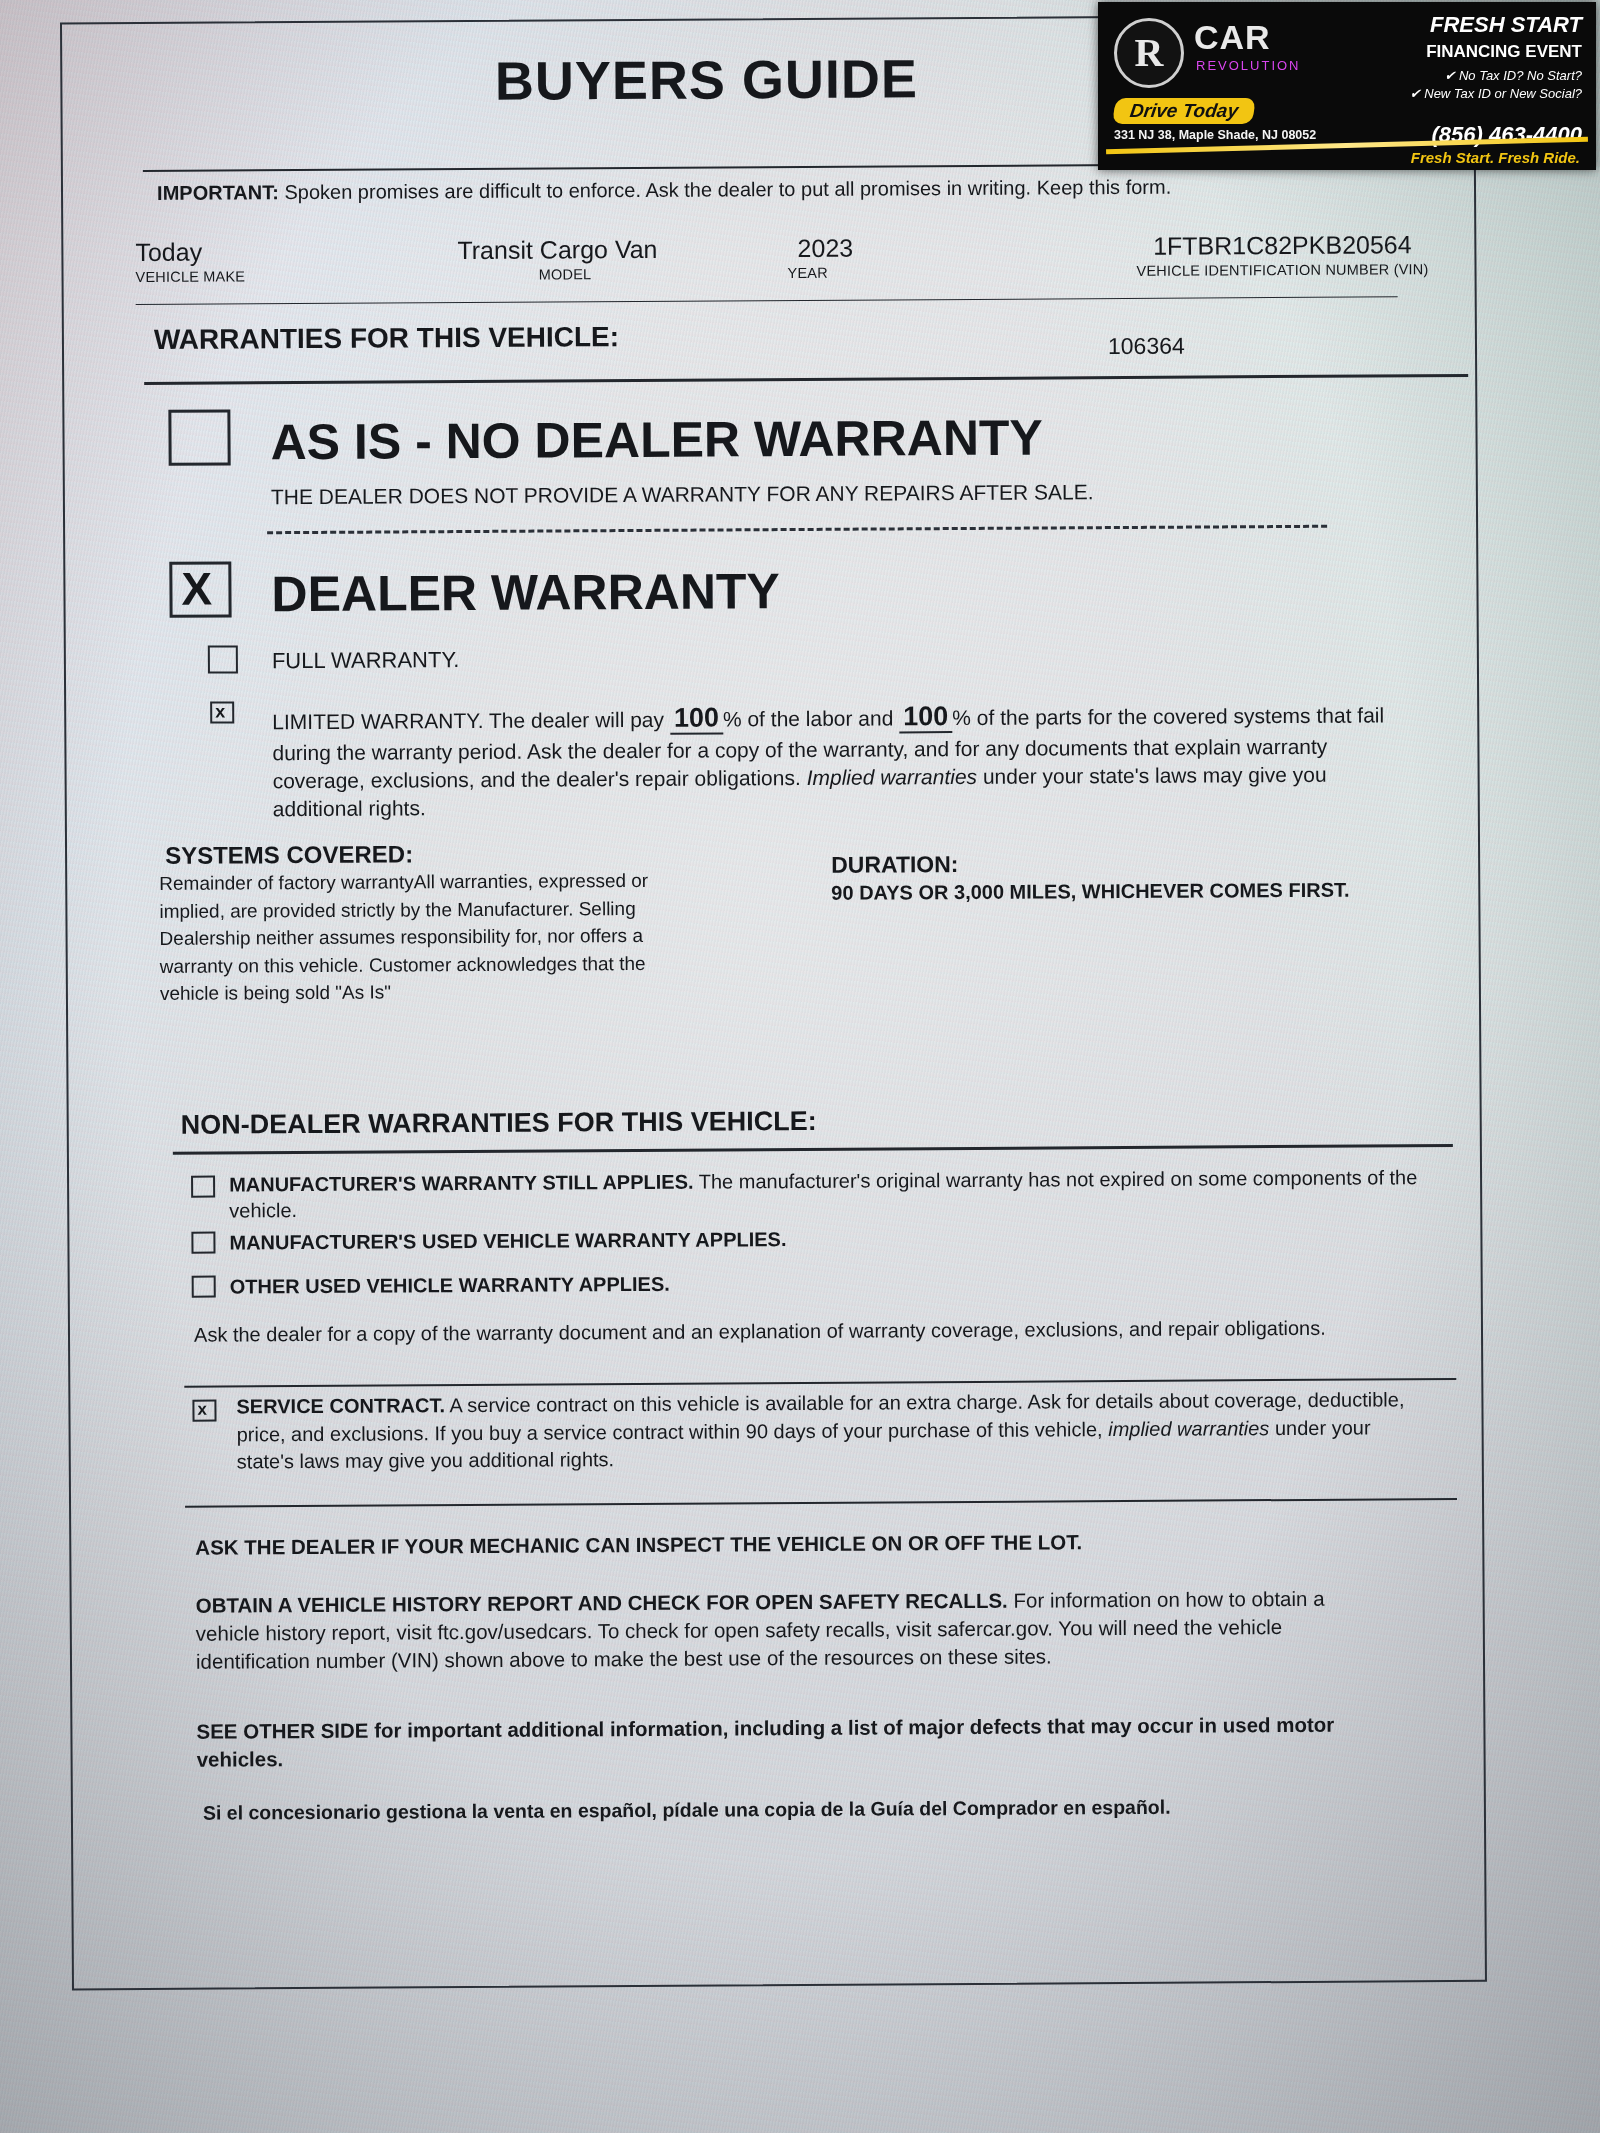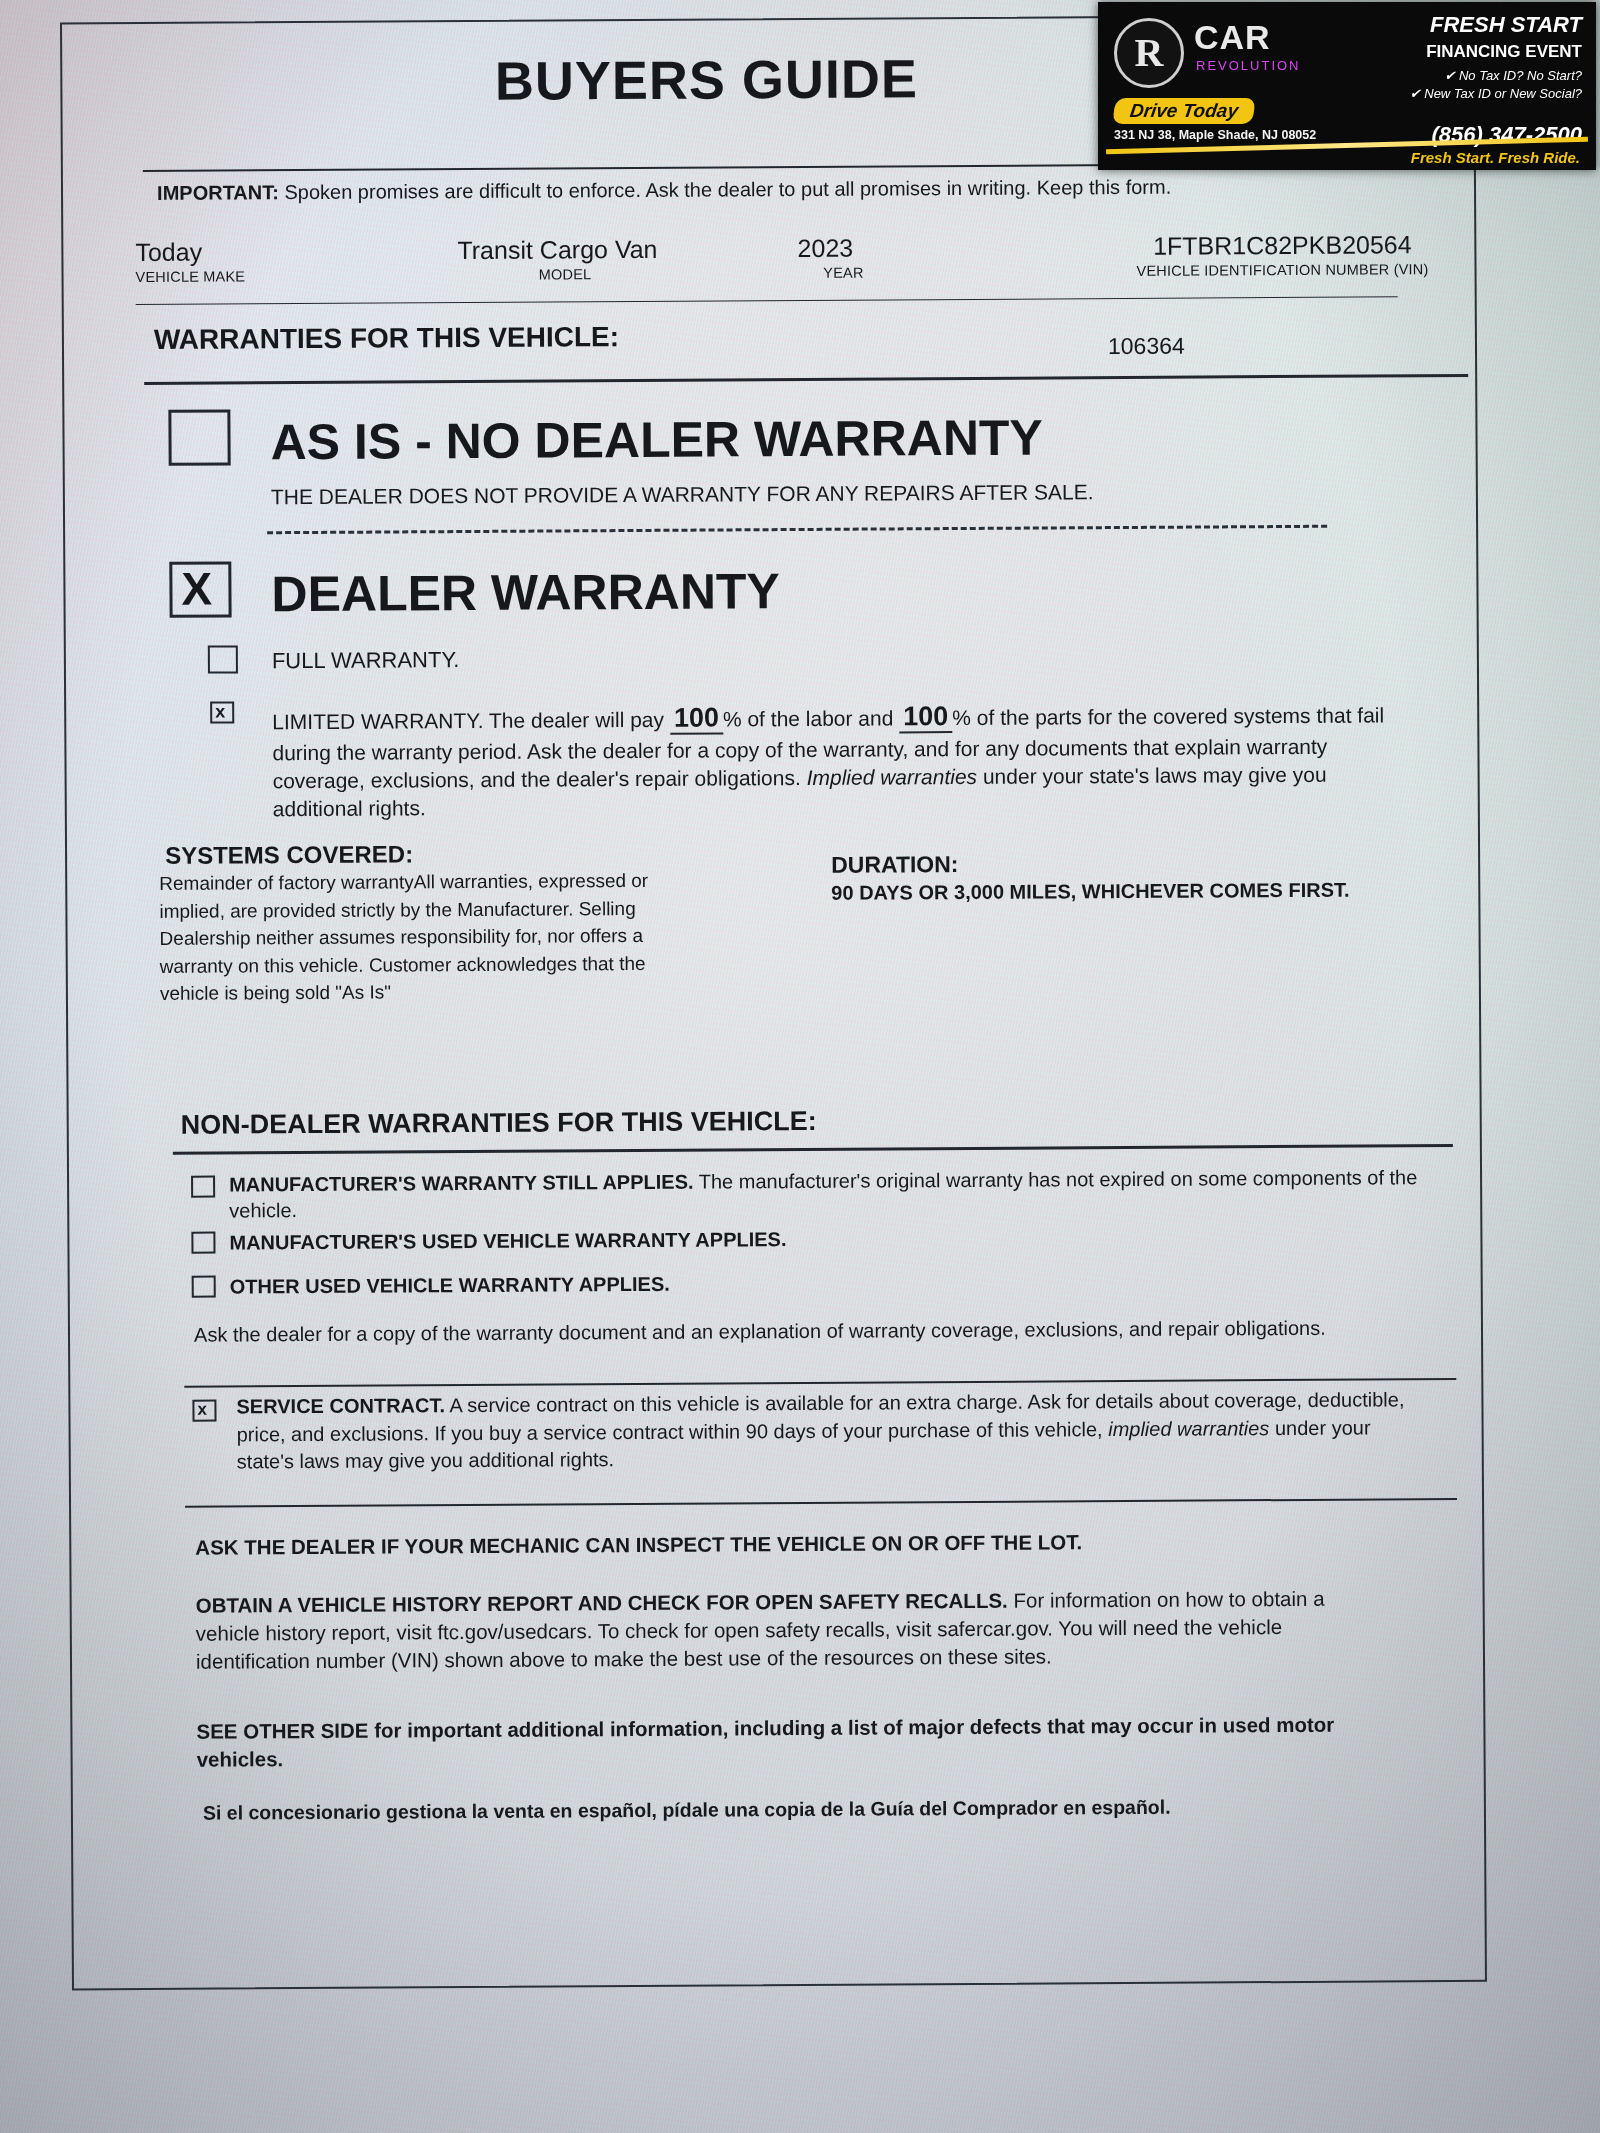--- a/index.html
+++ b/index.html
@@ -369,21 +369,21 @@
     <div class="vfield" style="left:78px; top:234px;">
       <div class="vval">Today</div>
       <div class="vlabel">VEHICLE MAKE</div>
     </div>
     <div class="vfield" style="left:400px; top:234px;">
       <div class="vval">Transit Cargo Van</div>
       <div class="vlabel" style="text-align:center; width:215px;">MODEL</div>
     </div>
     <div class="vfield" style="left:730px; top:234px;">
       <div class="vval" style="text-align:center; width:76px;">2023</div>
-      <div class="vlabel" style="text-align:right; width:76px;">YEAR</div>
+      <div class="vlabel" style="text-align:left; width:76px;">YEAR</div>
     </div>
     <div class="vfield" style="left:1030px; top:234px;">
       <div class="vval" style="text-align:center; width:390px;">1FTBR1C82PKB20564</div>
       <div class="vlabel" style="text-align:center; width:390px;">VEHICLE IDENTIFICATION NUMBER (VIN)</div>
     </div>
     <div class="rule" style="left:78px; top:300px; width:1262px; height:1px;"></div>
 
     <div class="warranties-head">WARRANTIES FOR THIS VEHICLE:</div>
     <div class="odometer">106364</div>
     <div class="rule" style="left:86px; top:378px; width:1324px; height:3px;"></div>
@@ -466,18 +466,18 @@
     <div class="st-logo-circle"></div>
     <div class="st-logo-r">R</div>
     <div class="st-car">CAR</div>
     <div class="st-rev">REVOLUTION</div>
     <div class="st-fresh">FRESH START</div>
     <div class="st-fin">FINANCING EVENT</div>
     <div class="st-check" style="top:66px;">✔ No Tax ID? No Start?</div>
     <div class="st-check" style="top:84px;">✔ New Tax ID or New Social?</div>
     <div class="st-drive">Drive Today</div>
     <div class="st-addr">331 NJ 38, Maple Shade, NJ 08052</div>
-    <div class="st-phone">(856) 347-2500</div>
+    <div class="st-phone">(856) 463-4400</div>
     <div class="st-band"></div>
     <div class="st-tag">Fresh Start. Fresh Ride.</div>
   </div>
 
 </div>
 
 </body></html>

